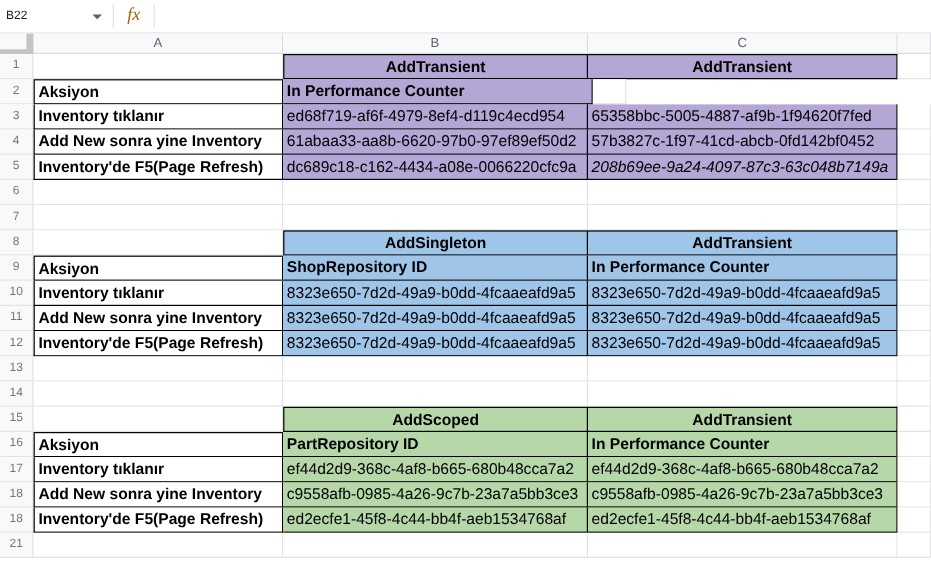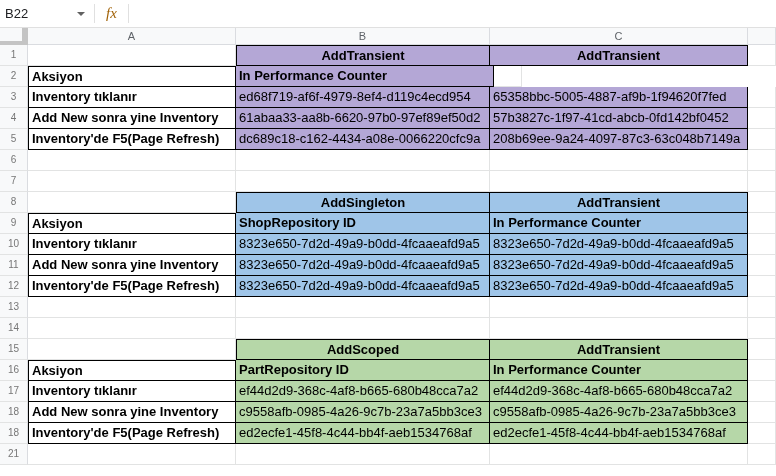--- a/index.html
+++ b/index.html
@@ -1,21 +1,21 @@
 <!DOCTYPE html>
 <html><head>
 <meta charset="utf-8">
 <style>
   html,body{margin:0;padding:0;}
   body{width:776px;height:476px;overflow:hidden;background:#fff;font-family:"Liberation Sans",sans-serif;}
 
   
   .toolbar{height:27px;border-bottom:1px solid #e0e0e0;display:flex;align-items:center;background:#fff;}
   .name-box{width:94px;height:100%;display:flex;align-items:center;cursor:pointer;}
-  .name-box .val{font-size:13px;color:#202124;margin-left:5px;}
+  .name-box .val{font-size:10px;color:#202124;margin-left:5px;}
   .dd-icon{margin-left:auto;margin-right:9px;width:0;height:0;
     border-left:4px solid transparent;border-right:4px solid transparent;border-top:4px solid #616161;}
   .vsep{width:1px;height:19px;background:#e0e0e0;}
   .fx{font-family:"Liberation Serif",serif;font-style:italic;font-size:15px;color:#a16207;margin:0 11px;}
   .formula-input{flex:1;height:100%;}
 
   
   .hdr-row{display:flex;height:17px;background:#f8f9fa;}
   .corner{box-sizing:border-box;width:28px;height:17px;background:#f8f9fa;
     border-right:6px solid #c4c4c4;border-bottom:4px solid #c4c4c4;}
@@ -82,21 +82,21 @@
         <div class="gutter">4</div>
         <div class="cell b bl br bb" style="width: 208px;">Add New sonra yine Inventory</div>
         <div class="cell br bb" style="width: 254px; background: rgb(180, 167, 214);">61abaa33-aa8b-6620-97b0-97ef89ef50d2</div>
         <div class="cell br bb" style="width: 258px; background: rgb(180, 167, 214);">57b3827c-1f97-41cd-abcb-0fd142bf0452</div>
         <div class="cell" style="width: 28px;"></div>
       </div>
       <div class="row">
         <div class="gutter">5</div>
         <div class="cell b bl br bb" style="width: 208px;">Inventory'de F5(Page Refresh)</div>
         <div class="cell br bb" style="width: 254px; background: rgb(180, 167, 214);">dc689c18-c162-4434-a08e-0066220cfc9a</div>
-        <div class="cell br bb" style="width: 258px; background: rgb(180, 167, 214);">208b69ee-9a24-4097-87c3-63c048b7149a</div>
+        <div class="cell br bb" style="width: 258px; background: rgb(180, 167, 214); font-style: italic;">208b69ee-9a24-4097-87c3-63c048b7149a</div>
         <div class="cell" style="width: 28px;"></div>
       </div>
       <div class="row">
         <div class="gutter">6</div>
         <div class="cell" style="width: 208px;"></div>
         <div class="cell" style="width: 254px;"></div>
         <div class="cell" style="width: 258px;"></div>
         <div class="cell" style="width: 28px;"></div>
       </div>
       <div class="row">

